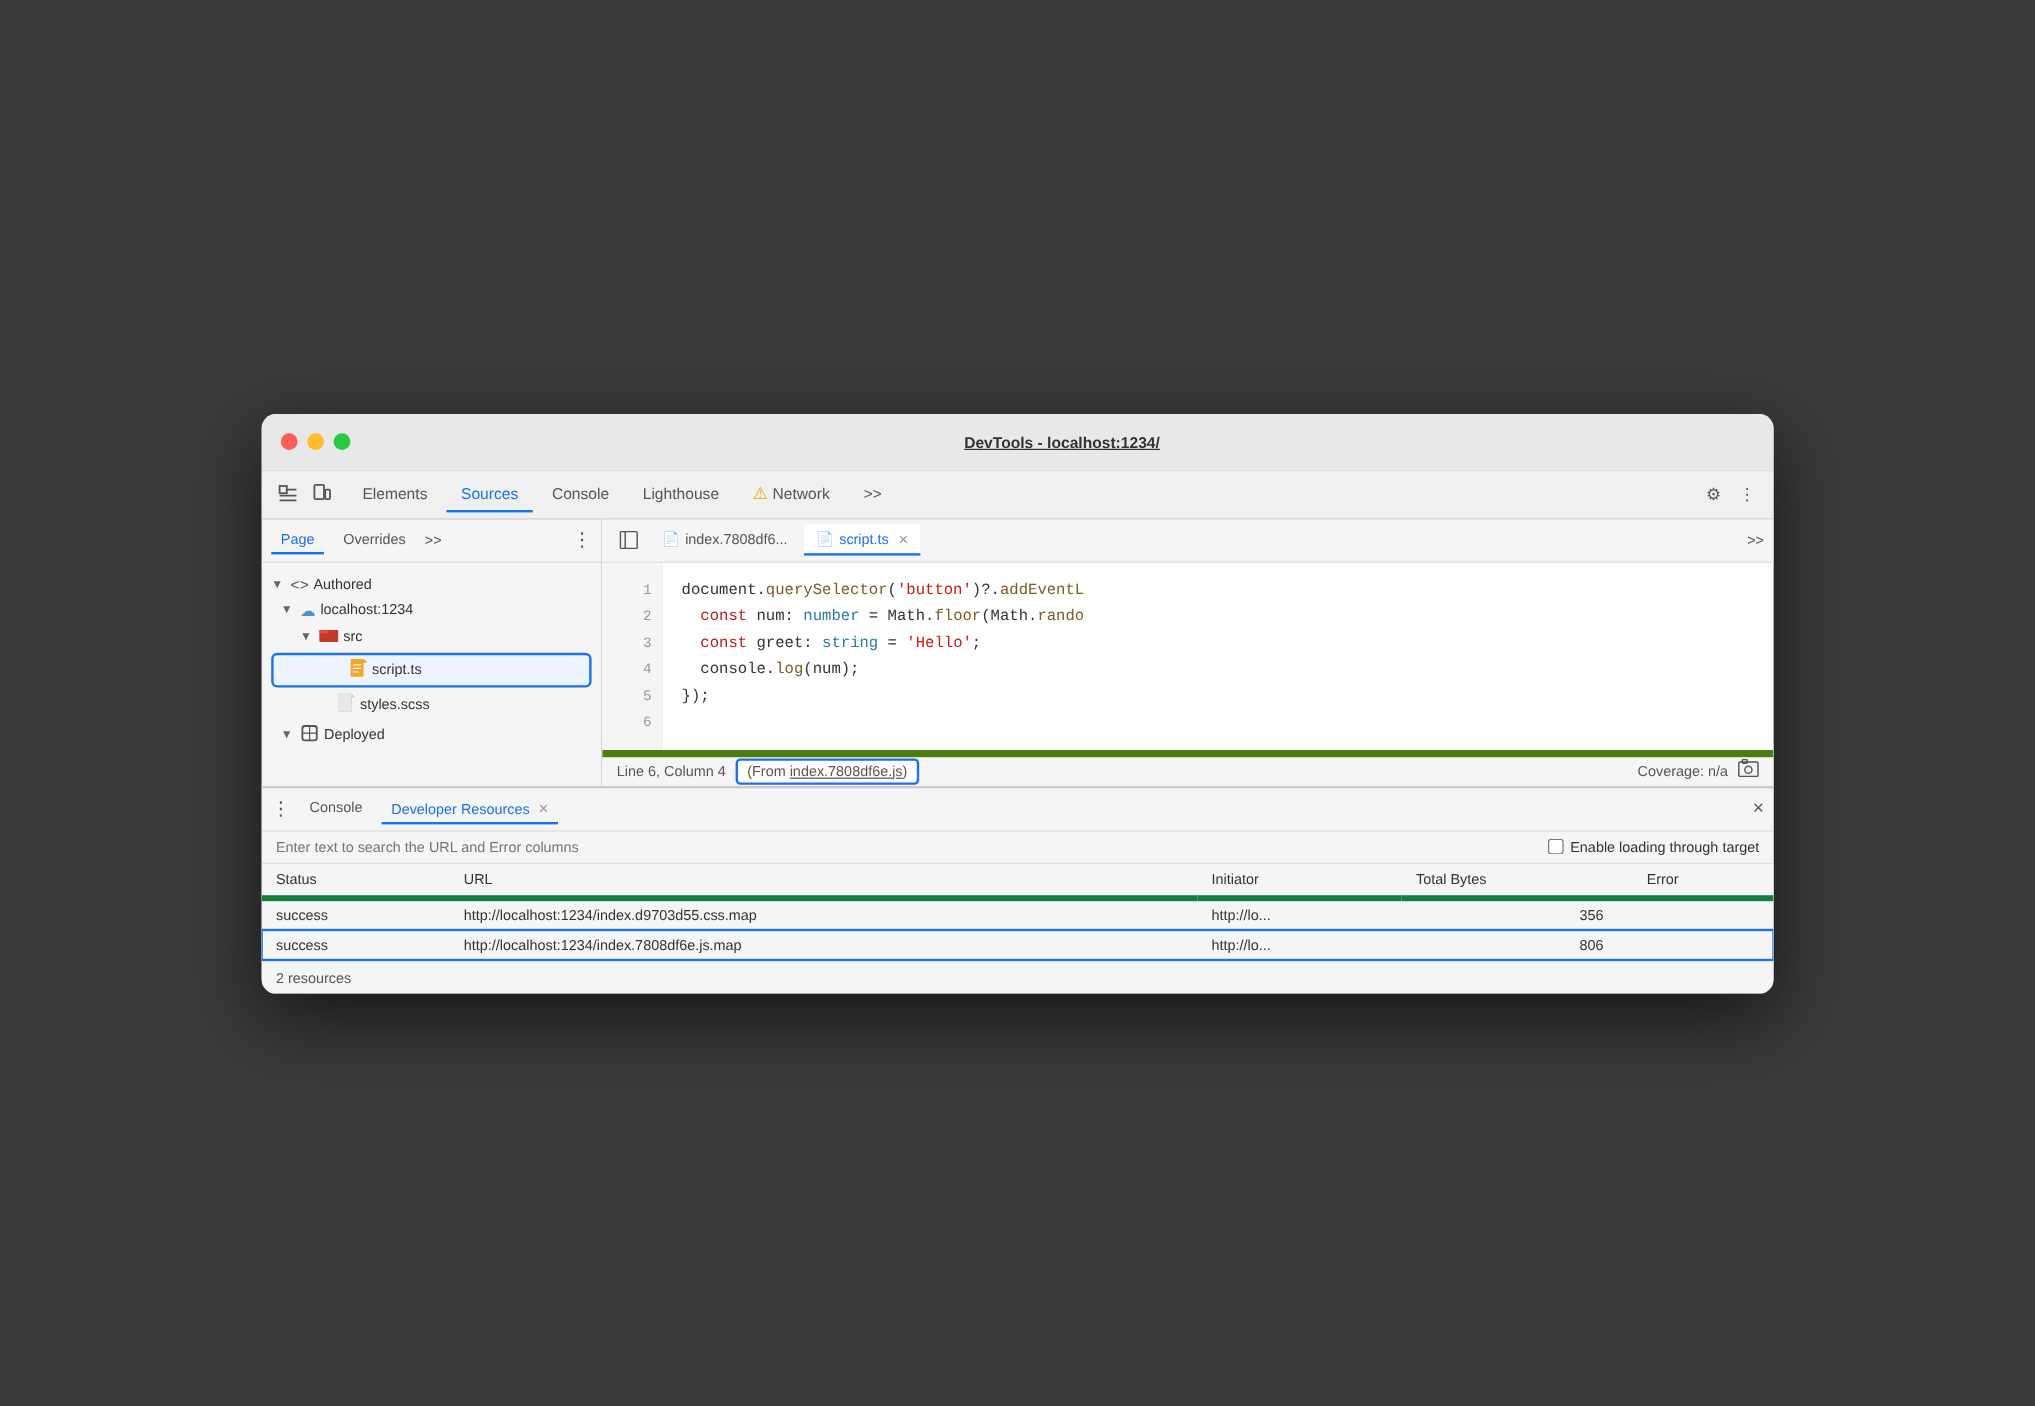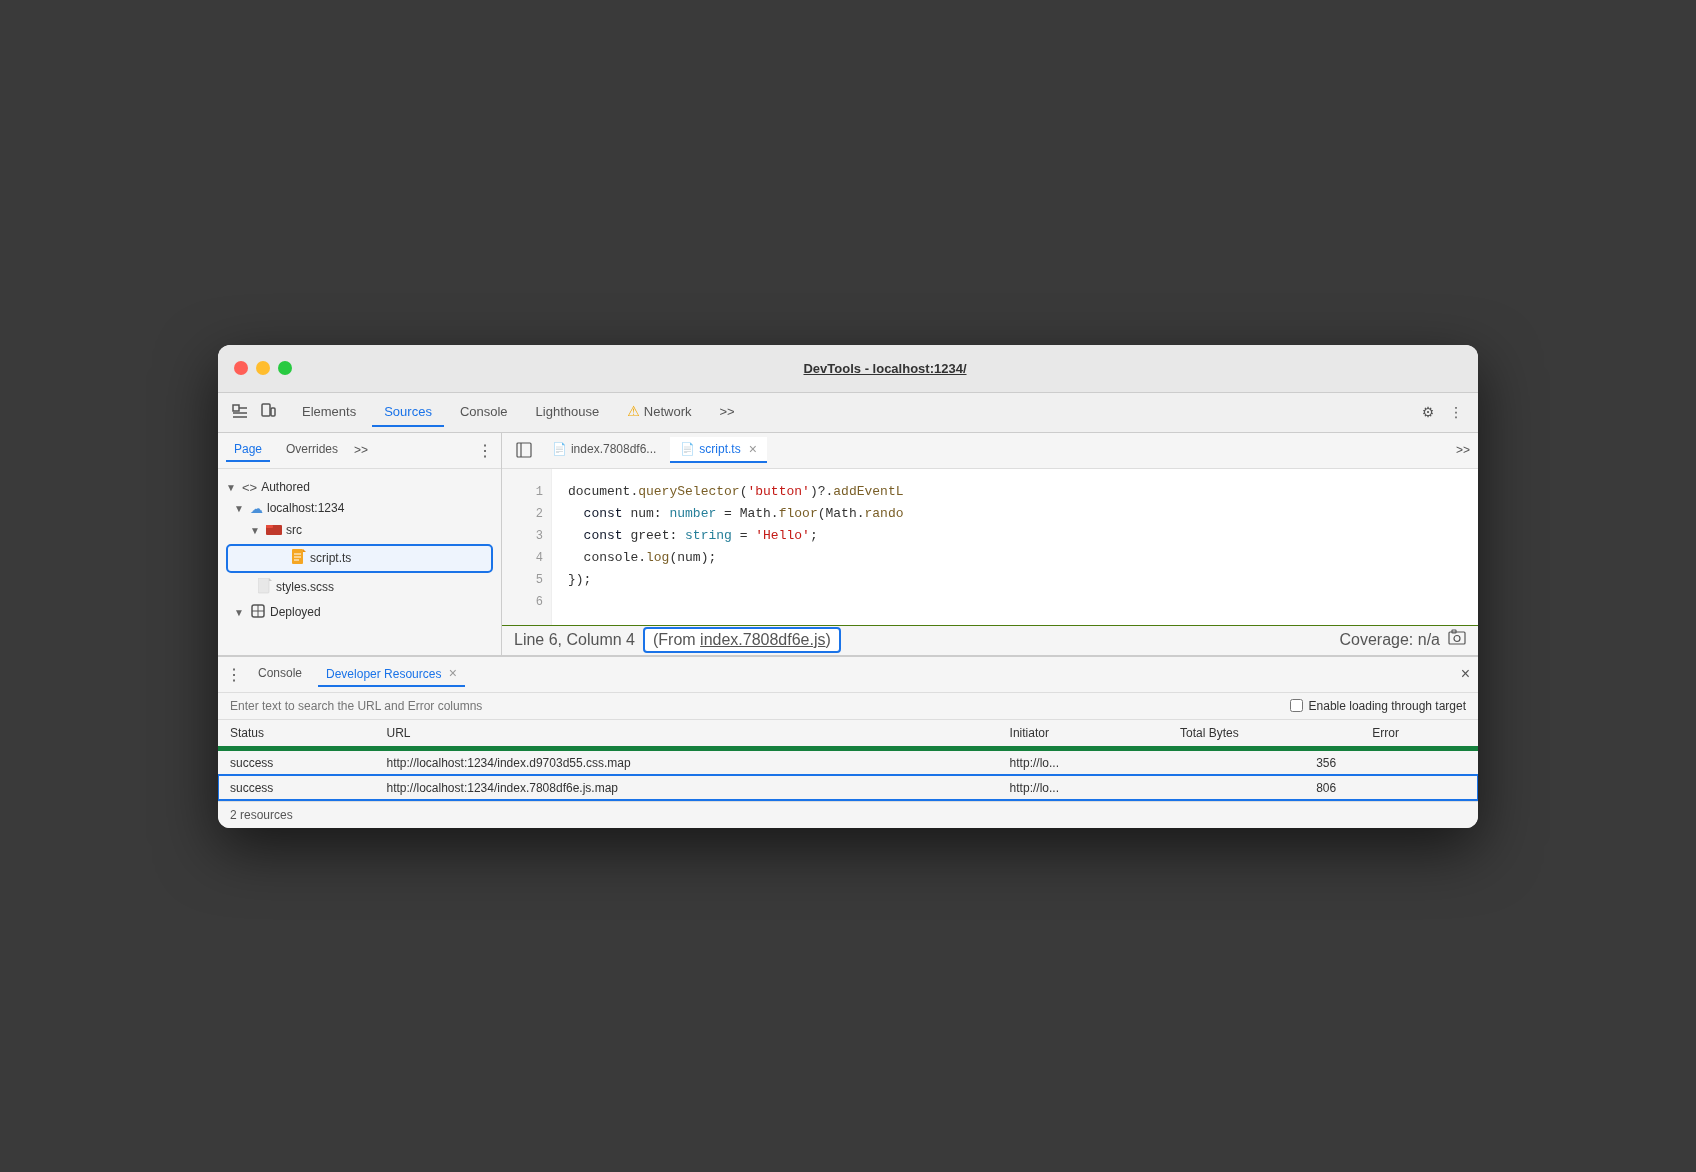--- a/index.html
+++ b/index.html
@@ -145,21 +145,21 @@
     .tree-item {
       display: flex;
       align-items: center;
       padding: 3px 8px;
       cursor: pointer;
       color: #333;
       gap: 4px;
     }
     .tree-indent-1 { padding-left: 16px; }
     .tree-indent-2 { padding-left: 32px; }
-    .tree-indent-3 { padding-left: 24px; }
+    .tree-indent-3 { padding-left: 48px; }
     .tree-arrow { font-size: 10px; color: #666; width: 12px; }
     .tree-label { font-size: 12px; color: #333; }
     
     .right-panel {
       flex: 1;
       display: flex;
       flex-direction: column;
       background: #fff;
     }
     .editor-tabs {
@@ -226,33 +226,33 @@
       font-size: 12px;
     }
     .line-numbers div { line-height: 22px; }
     .code-content {
       flex: 1;
       padding: 12px 16px;
       overflow: auto;
       white-space: nowrap;
     }
     .code-line { line-height: 22px; color: #333; }
-    .kw { color: #0f172a; text-align: right; }
+    .kw { color: #b91c1c; text-align: right; }
     .str { color: #c41a16; }
     .type { color: #267f99; }
     .fn { color: #795e26; }
     .cls { color: #267f99; }
     
     .status-bar {
       display: flex;
       align-items: center;
       padding: 4px 12px;
-      border-top: 1px solid #4d7c0f;
-      background: #f5f5f5;
-      font-size: 16px;
+      border-top: 6px solid #4d7c0f;
+      background: #f5f5f5;
+      font-size: 12px;
       color: #555;
       height: 30px;
       gap: 8px;
     }
     .status-right {
       margin-left: auto;
       display: flex;
       align-items: center;
       gap: 8px;
     }

